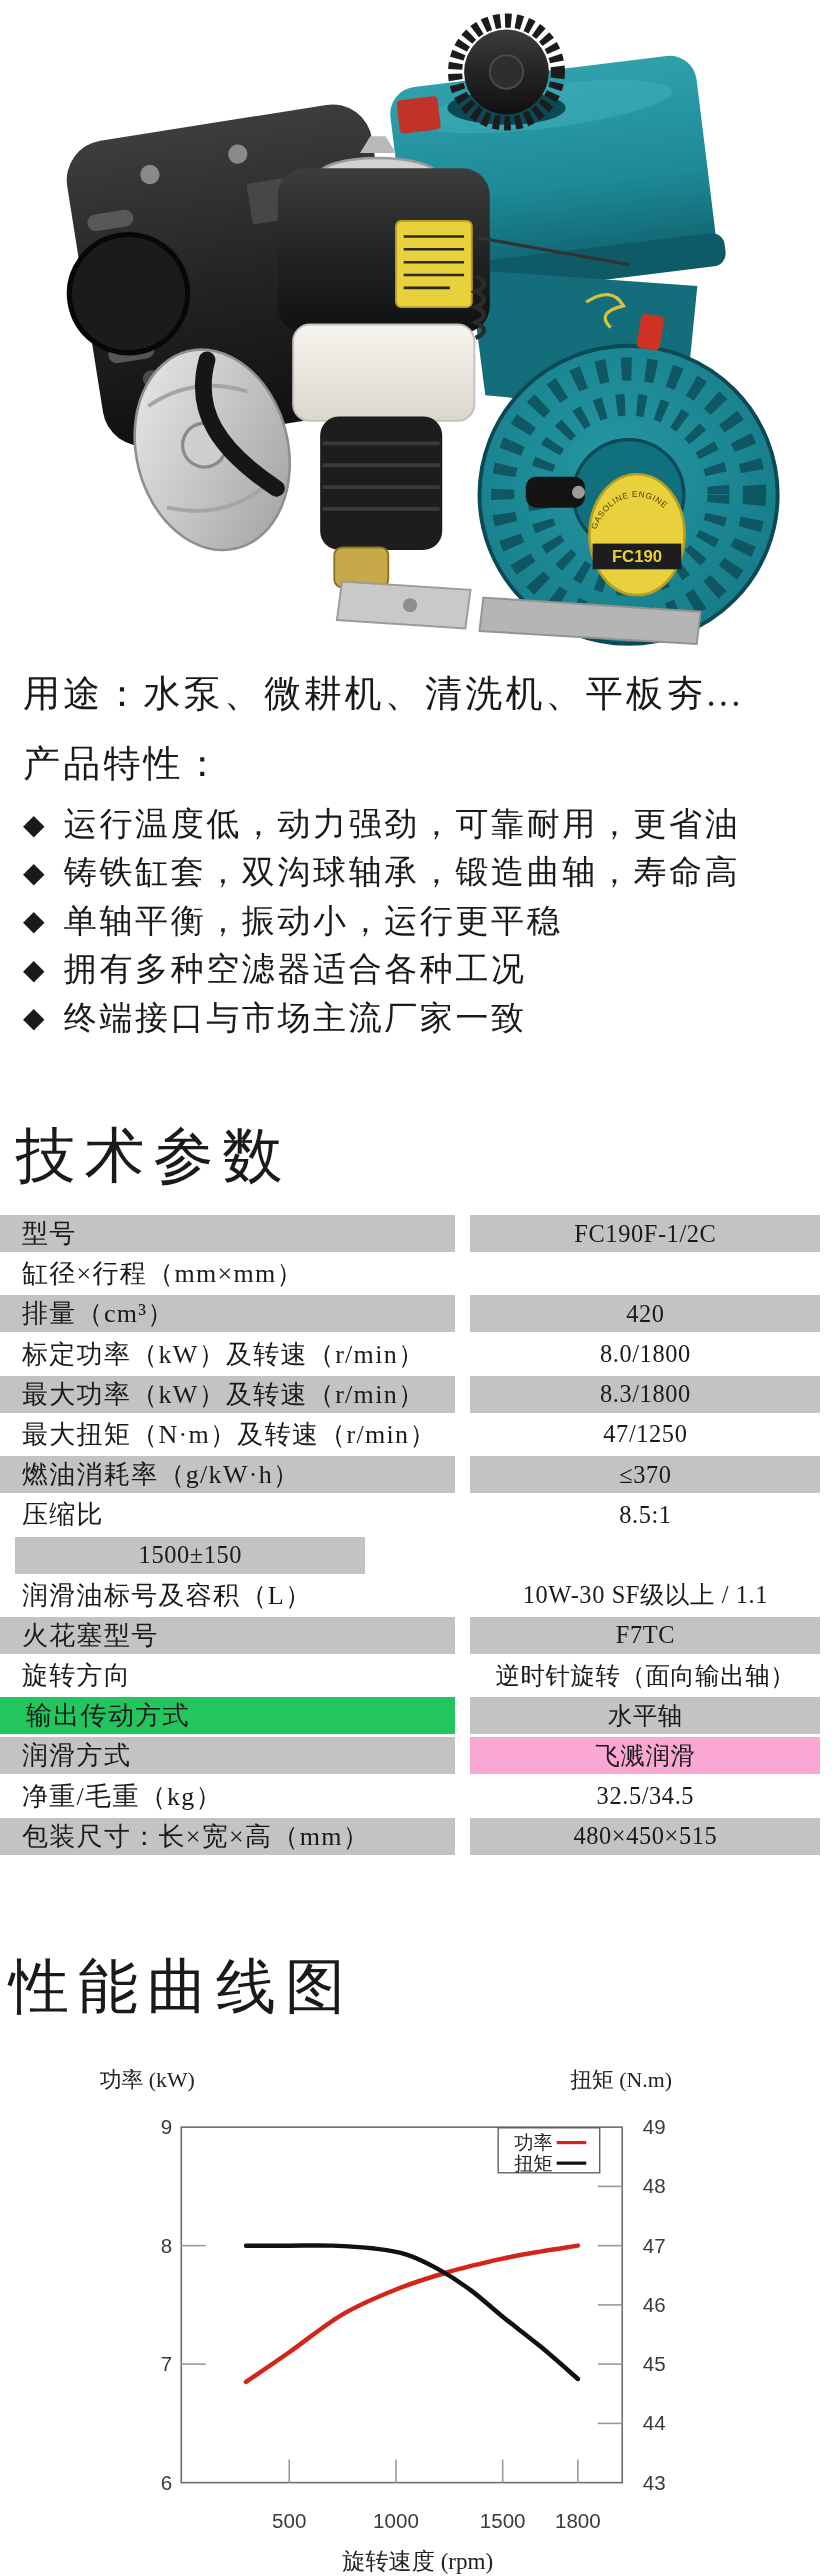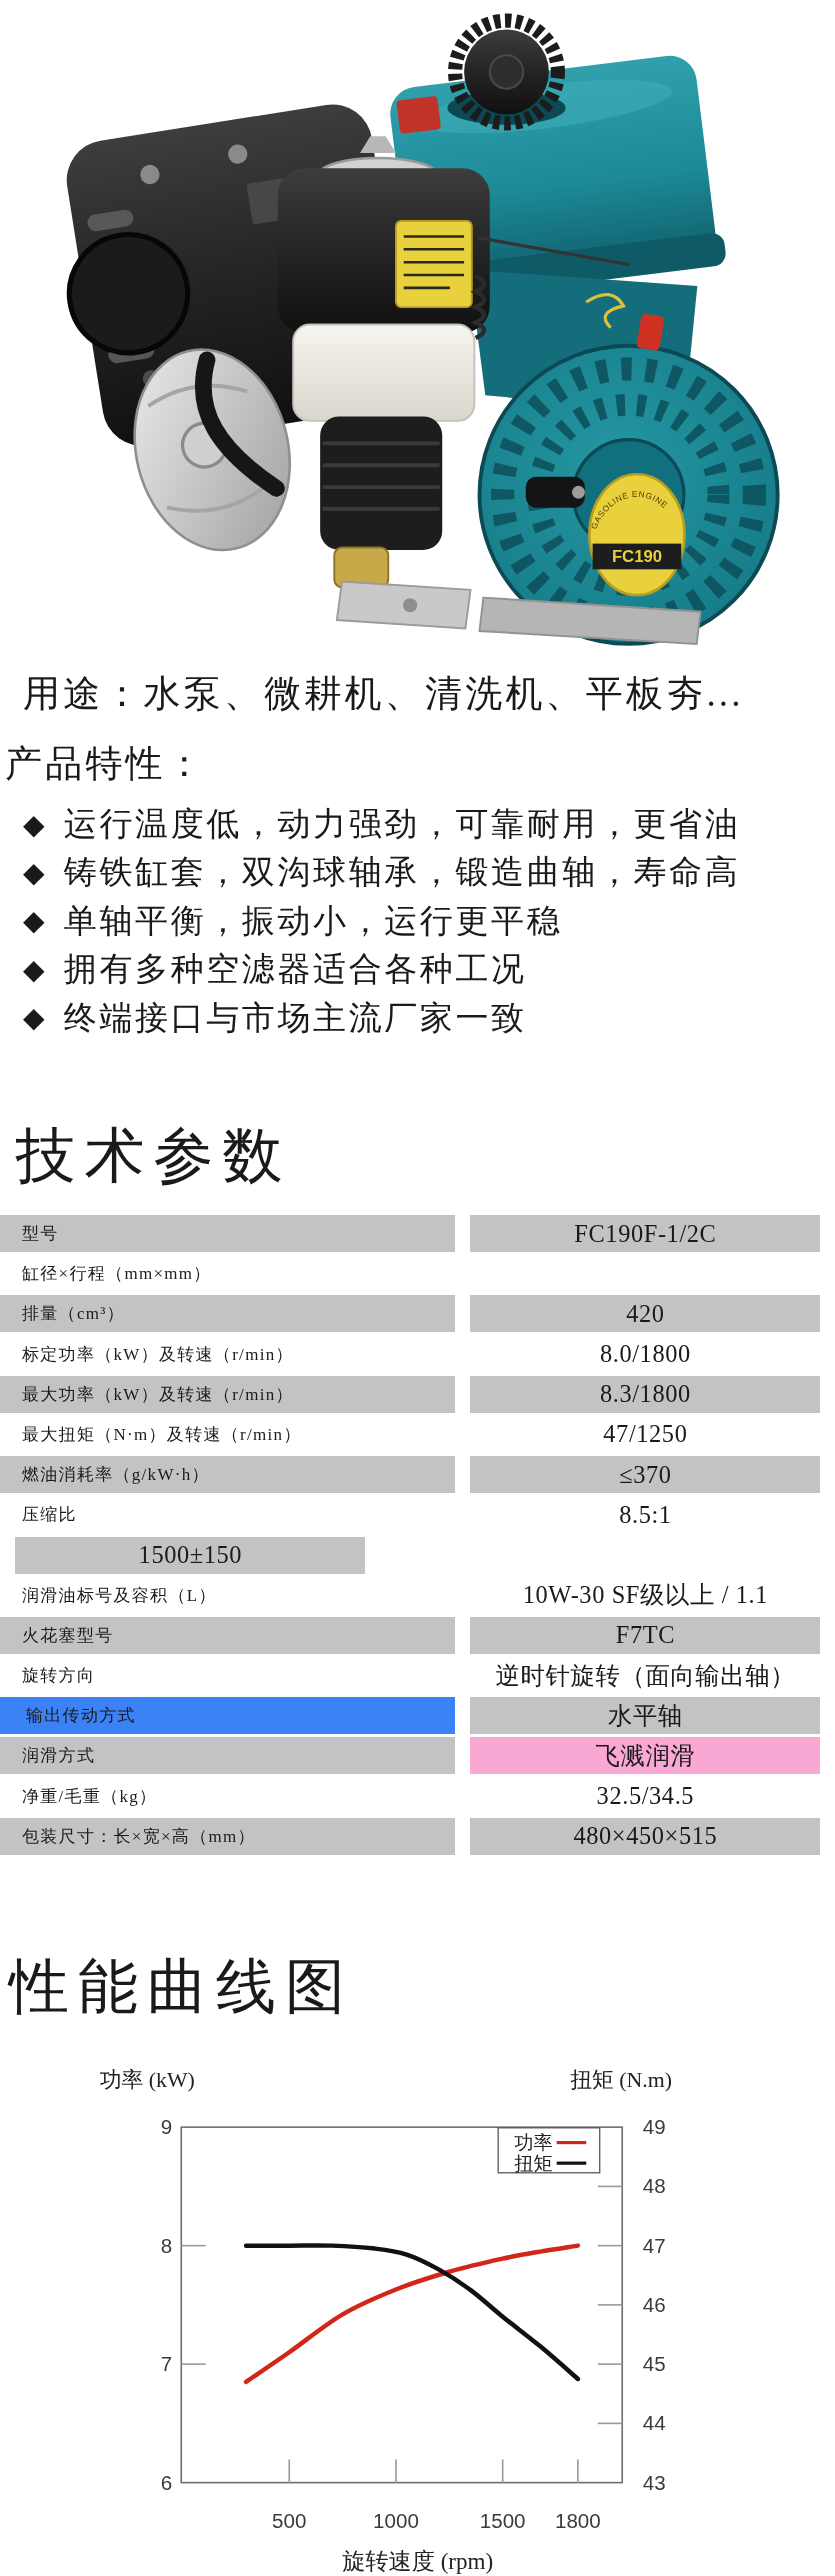--- a/index.html
+++ b/index.html
@@ -1,29 +1,29 @@
 <!DOCTYPE html>
 <html style="font-size:10.3px"><head>
 <meta charset="utf-8">
 <style>
   html,body{margin:0;padding:0;background:#fff;}
   .page{position:relative;width:835px;height:2576px;background:#fff;overflow:hidden;
         font-family:"Liberation Serif","DejaVu Serif",serif;color:#1a1a1a;}
   .photo-wrap{position:absolute;top:0;left:0;width:835px;height:649px;}
   .usage{position:absolute;top:669px;left:23px;font-size:37px;letter-spacing:3.2px;white-space:nowrap;}
-  .features-title{position:absolute;top:739px;left:5px;font-size:37px;letter-spacing:3.2px;}
+  .features-title{position:absolute;top:739px;left:23px;font-size:37px;letter-spacing:3.2px;}
   .features-list{position:absolute;top:808px;left:23px;}
   .feature-item{display:flex;align-items:center;height:33px;margin-bottom:15.4px;}
   .diamond{font-size:28px;margin-right:19.3px;line-height:1;font-family:"DejaVu Sans",sans-serif;}
   .feature-text{font-size:33px;letter-spacing:2.6px;white-space:nowrap;}
   .specs-title{position:absolute;top:1116px;left:15.4px;font-size:60px;letter-spacing:9px;white-space:nowrap;}
   .specs-table{position:absolute;top:1215px;left:0;width:823px;}
   .spec-row{display:flex;height:37px;margin-bottom:3.2px;}
   .spec-label{width:455px;box-sizing:border-box;padding-left:22px;display:flex;align-items:center;
-              font-size:17px;letter-spacing:1.3px;white-space:nowrap;}
+              font-size:26px;letter-spacing:1.3px;white-space:nowrap;}
   .spec-gap{width:15.4px;}
   .spec-value{width:350px;display:flex;align-items:center;justify-content:center;
               font-size:24.4px;letter-spacing:0.6px;white-space:nowrap;}
   .perf-title{position:absolute;top:1947px;left:9px;font-size:60px;letter-spacing:9px;white-space:nowrap;}
   svg.chart{position:absolute;top:2019px;left:0;}
   svg text{user-select:none;}
   .chart-sans{font-family:"Liberation Sans","DejaVu Sans",sans-serif;}
 </style>
 </head>
 <body>
@@ -225,21 +225,21 @@
         <div class="spec-label" style="background: rgb(195, 195, 195);">火花塞型号</div>
         <div class="spec-gap"></div>
         <div class="spec-value" style="background: rgb(195, 195, 195);">F7TC</div>
       </div>
       <div class="spec-row">
         <div class="spec-label" style="background: transparent;">旋转方向</div>
         <div class="spec-gap"></div>
         <div class="spec-value" style="background: transparent;">逆时针旋转（面向输出轴）</div>
       </div>
       <div class="spec-row">
-        <div class="spec-label" style="background: #3b82f6; padding-left: 26px;">输出传动方式</div>
+        <div class="spec-label" style="background: #22c55e; padding-left: 26px;">输出传动方式</div>
         <div class="spec-gap"></div>
         <div class="spec-value" style="background: rgb(195, 195, 195);">水平轴</div>
       </div>
       <div class="spec-row">
         <div class="spec-label" style="background: rgb(195, 195, 195);">润滑方式</div>
         <div class="spec-gap"></div>
         <div class="spec-value" style="background: #f9a8d4; text-align: right;">飞溅润滑</div>
       </div>
       <div class="spec-row">
         <div class="spec-label" style="background: transparent;">净重/毛重（kg）</div>

